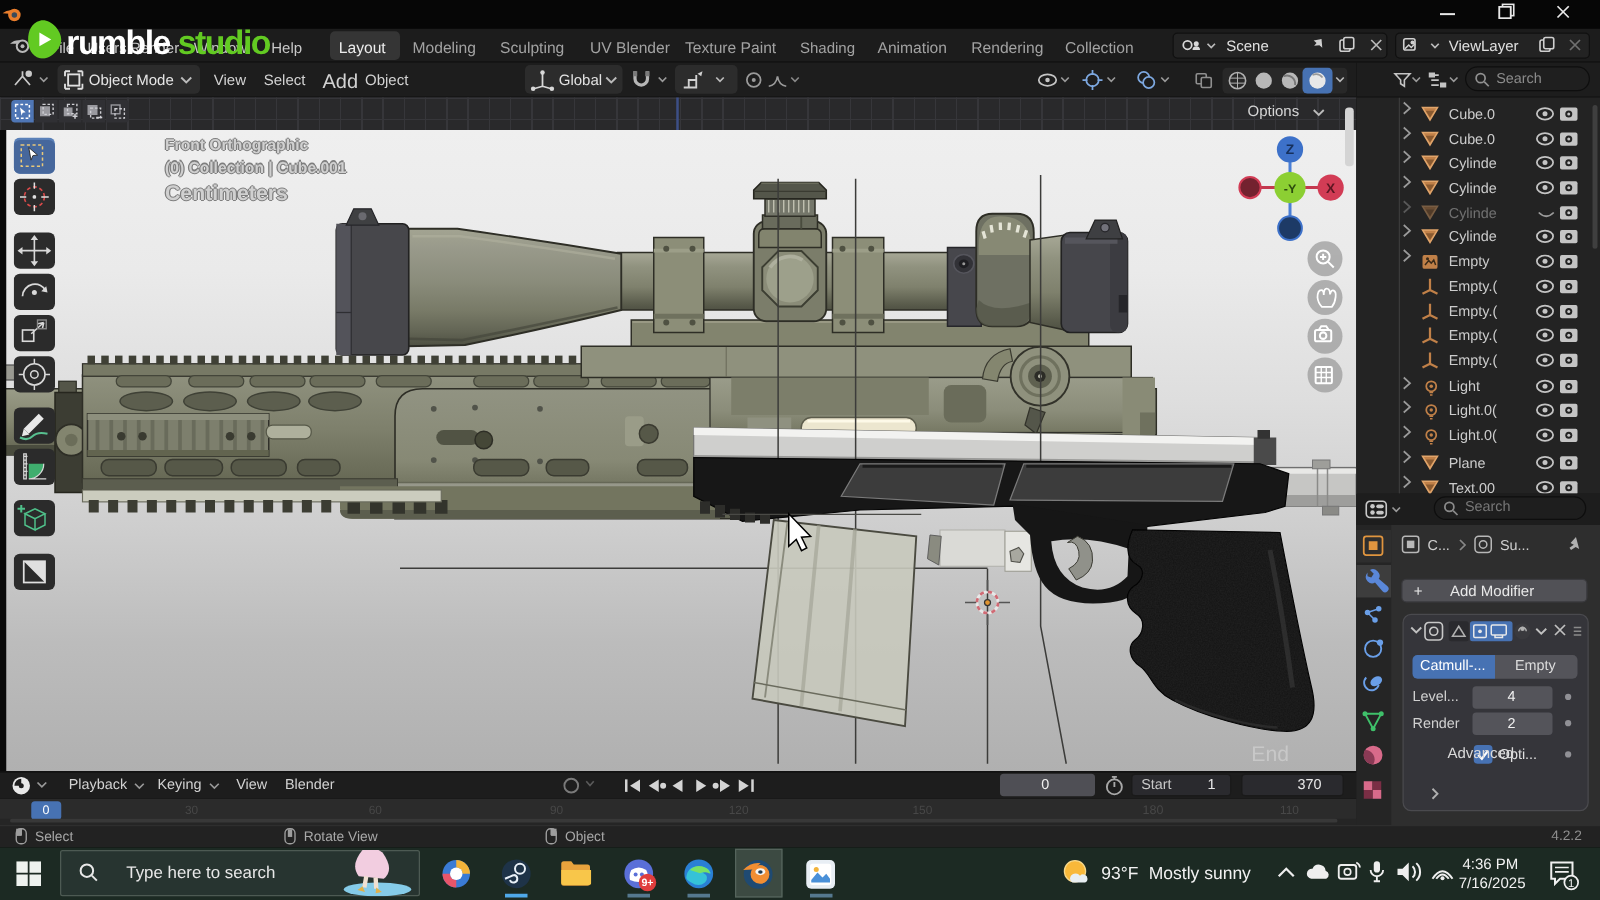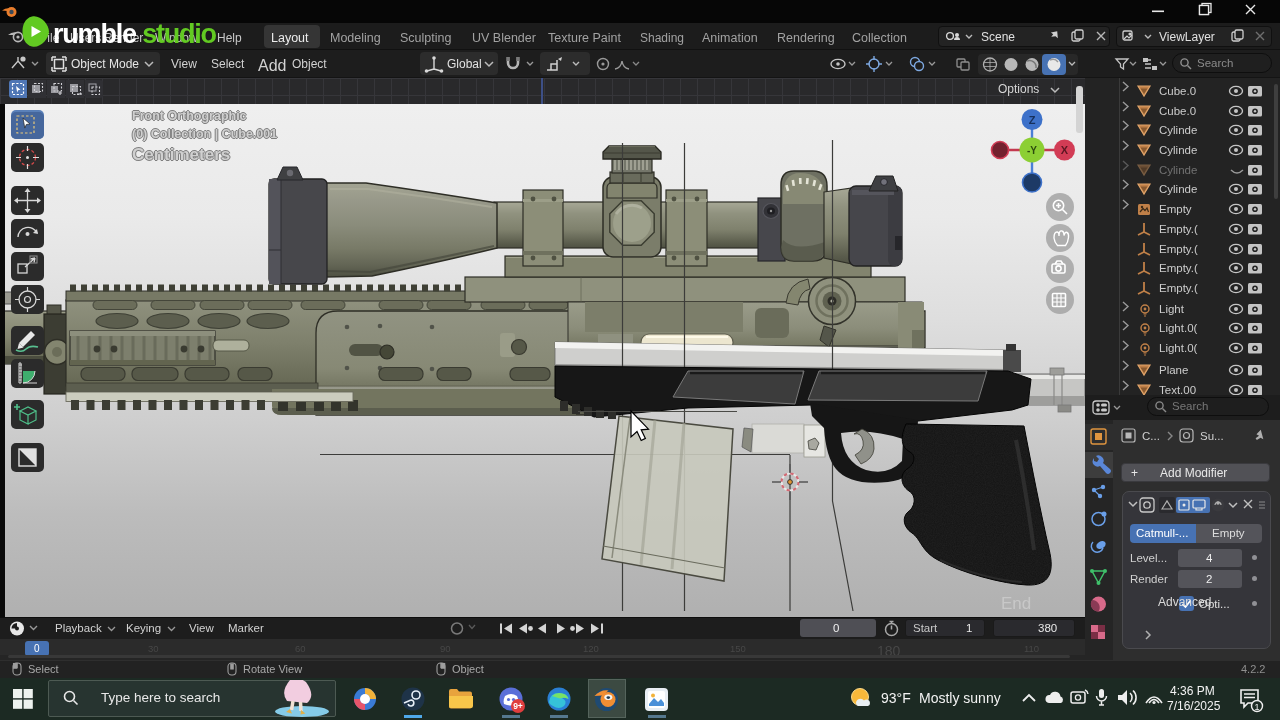--- a/index.html
+++ b/index.html
@@ -911,21 +911,21 @@
 </svg>
 <div class="txt" style="left:55px;top:622px;font-size:11.5px;color:#d2d2d2">Playback</div>
 <svg class="abs" style="left:106px;top:625px" width="12" height="9" viewBox="0 0 12 9">
       <path d="M2,2 l3.5,3.5 3.5,-3.5" stroke="#999" stroke-width="1.3" fill="none"></path>
     </svg>
 <div class="txt" style="left:126px;top:622px;font-size:11.5px;color:#d2d2d2">Keying</div>
 <svg class="abs" style="left:166px;top:625px" width="12" height="9" viewBox="0 0 12 9">
       <path d="M2,2 l3.5,3.5 3.5,-3.5" stroke="#999" stroke-width="1.3" fill="none"></path>
     </svg>
 <div class="txt" style="left:189px;top:622px;font-size:11.5px;color:#d2d2d2">View</div>
-<div class="txt" style="left:228px;top:622px;font-size:11.5px;color:#d2d2d2">Marker</div>
+<div class="txt" style="left:228px;top:622px;font-size:11.5px;color:#d2d2d2">Blender</div>
 <svg class="abs" style="left:449px;top:621px" width="36" height="15" viewBox="0 0 36 15">
  <circle cx="8" cy="7.5" r="5.5" fill="none" stroke="#7a7a7a" stroke-width="1.5"></circle>
  <path d="M20,4 l3,3.5 3,-3.5" stroke="#5a5a5a" stroke-width="1.3" fill="none"></path>
 </svg>
 <svg class="abs" style="left:497px;top:621px" width="115" height="15" viewBox="0 0 115 15">
  <g fill="#d4d4d4">
   <rect x="3" y="2.5" width="2" height="10"></rect>
         <path d="M15,2.5 L7,7.5 L15,12.5 Z"></path>
   <path d="M30,2.5 L22,7.5 L30,12.5 Z"></path>
         <circle cx="33.5" cy="7.5" r="2.4"></circle>
@@ -941,30 +941,30 @@
 <div class="txt" style="left:833px;top:622px;font-size:11.5px;color:#f0f0f0">0</div>
 <svg class="abs" style="left:883px;top:620px" width="17" height="17" viewBox="0 0 17 17">
  <circle cx="8.5" cy="9.5" r="6" fill="none" stroke="#a8a8a8" stroke-width="1.5"></circle>
  <path d="M8.5,9.5 L8.5,5.5 M6.5,1.5 h4 M8.5,1.5 v2" stroke="#a8a8a8" stroke-width="1.5"></path>
 </svg>
 <div class="abs" style="left:905px;top:619px;width:80px;height:18px;background:#2a2a2e;border:1px solid #1a1a1a;border-radius:3px"></div>
 <div class="txt" style="left:913px;top:622px;font-size:11.5px;color:#c8c8c8">Start</div>
 <div class="txt" style="left:966px;top:622px;font-size:11.5px;color:#e8e8e8">1</div>
 <div class="abs" style="left:993px;top:619px;width:82px;height:18px;background:#2a2a2e;border:1px solid #1a1a1a;border-radius:3px"></div>
 <div class="txt" style="left:1001px;top:594px;font-size:17px;color:#c8c8c8">End</div>
-<div class="txt" style="left:1038px;top:622px;font-size:11.5px;color:#e8e8e8">380</div>
+<div class="txt" style="left:1038px;top:622px;font-size:11.5px;color:#e8e8e8">370</div>
 
 <div class="abs" style="left:0;top:639px;width:1085px;height:21px;background:#2b2b2b"></div>
 <div class="abs" style="left:0;top:655px;width:1085px;height:5px;background:#252525"></div>
 <div class="txt" style="left:148px;top:643px;font-size:9.5px;color:#474747">30</div>
 <div class="txt" style="left:295px;top:643px;font-size:9.5px;color:#474747">60</div>
 <div class="txt" style="left:440px;top:643px;font-size:9.5px;color:#474747">90</div>
 <div class="txt" style="left:583px;top:643px;font-size:9.5px;color:#474747">120</div>
 <div class="txt" style="left:730px;top:643px;font-size:9.5px;color:#474747">150</div>
-<div class="txt" style="left:877px;top:643px;font-size:14px;color:#474747">180</div>
+<div class="txt" style="left:914px;top:643px;font-size:10px;color:#474747">180</div>
 <div class="txt" style="left:1024px;top:643px;font-size:9.5px;color:#474747">110</div>
 <div class="abs" style="left:25px;top:641px;width:24px;height:15px;background:#4772b3;border-radius:3px"></div>
 <div class="txt" style="left:34px;top:643px;font-size:10px;color:#fff">0</div>
 <div class="abs" style="left:8px;top:655px;width:1062px;height:3px;background:#383838;border-radius:2px"></div>
 
 <div class="abs" style="left:0;top:660px;width:1280px;height:18px;background:#222;border-top:1px solid #2e2e2e"></div>
 <svg class="abs" style="left:12px;top:662px" width="480" height="14" viewBox="0 0 480 14">
  <g fill="none" stroke="#9e9e9e" stroke-width="1.1">
   <rect x="1" y="1" width="8" height="12" rx="3.5"></rect>
         <path d="M5,1 v5 M1,6 h4"></path>

